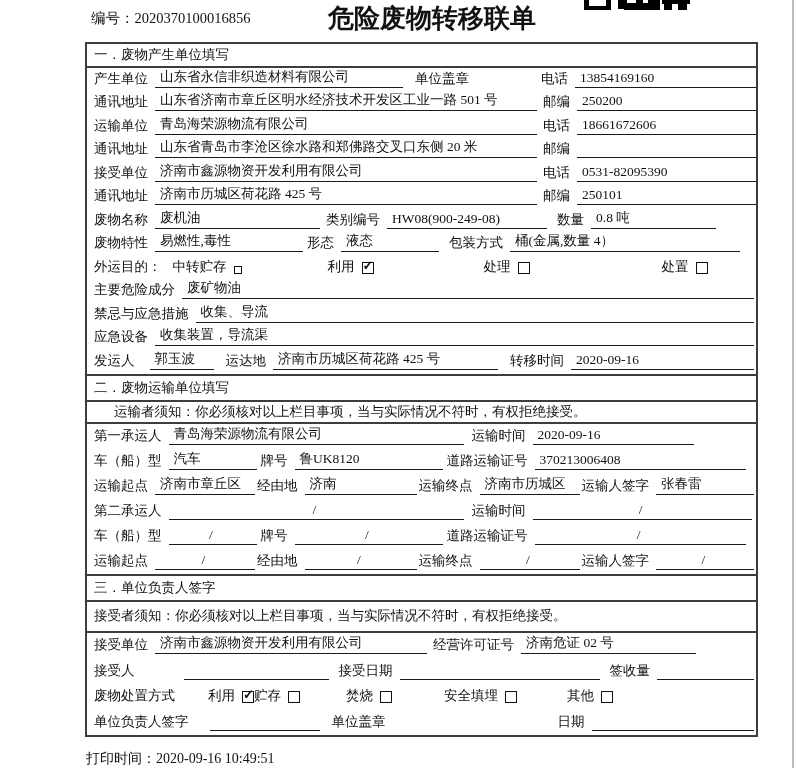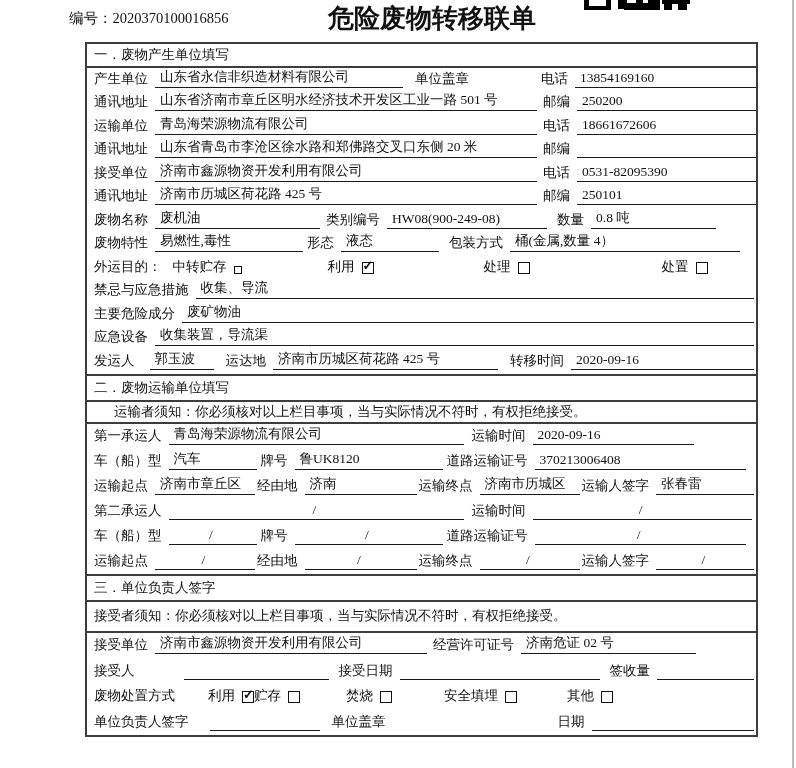--- a/index.html
+++ b/index.html
@@ -1,20 +1,20 @@
 <!DOCTYPE html>
 <html><head>
 <meta charset="utf-8">
 <style>
   html,body{margin:0;padding:0;background:#fff;}
   body{width:796px;height:768px;overflow:hidden;
        font-family:"Liberation Serif","DejaVu Serif",serif;color:#111;}
   .page{position:relative;width:796px;height:768px;background:#fff;}
   .page-edge{position:absolute;right:2px;top:0;width:2px;height:768px;background:#bdbdbd;}
-  .doc-number{position:absolute;left:69px;top:9px;font-size:14.5px;white-space:nowrap;}
+  .doc-number{position:absolute;left:91px;top:9px;font-size:14.5px;white-space:nowrap;}
   .doc-title{position:absolute;left:328px;top:1px;margin:0;font-size:26px;font-weight:bold;
              font-family:"Liberation Sans","DejaVu Sans",sans-serif;letter-spacing:0;white-space:nowrap;}
   .qr{position:absolute;left:584px;top:0;}
   .doc-table{position:absolute;left:85px;top:42px;width:673px;border:2px solid #3d3d3d;
              background:#fff;box-sizing:border-box;}
   .sec-header{font-family:"Liberation Sans","DejaVu Sans",sans-serif;font-weight:normal;
               font-size:13.5px;display:flex;align-items:center;padding-left:7px;box-sizing:border-box;}
   .sec0 .sec-header{height:24px;border-bottom:2px solid #3d3d3d;}
   .sec1 .sec-header,.sec2 .sec-header{height:28px;border-top:2px solid #3d3d3d;border-bottom:2px solid #3d3d3d;}
   .row{display:flex;align-items:flex-end;padding:0 0 4px 7px;box-sizing:border-box;font-size:13.5px;}
@@ -175,27 +175,27 @@
           <span class="lbl l0">外运目的：</span>
           <span class="txt c1">中转贮存</span>
           <span class="cb b1"></span>
           <span class="txt c2">利用</span>
           <span class="cb b2 checked"></span>
           <span class="txt c3">处理</span>
           <span class="cb b3"></span>
           <span class="txt c4">处置</span>
           <span class="cb b4"></span>
         </div>
+        <div class="row r9">
+          <span class="lbl l0">主要危险成分</span>
+          <span class="val v0">废矿物油</span>
+        </div>
         <div class="row r10">
           <span class="lbl l0">禁忌与应急措施</span>
           <span class="val v0">收集、导流</span>
-        </div>
-        <div class="row r9">
-          <span class="lbl l0">主要危险成分</span>
-          <span class="val v0">废矿物油</span>
         </div>
         <div class="row r11">
           <span class="lbl l0">应急设备</span>
           <span class="val v0">收集装置，导流渠</span>
         </div>
         <div class="row r12">
           <span class="lbl l0">发运人</span>
           <span class="val v0">郭玉波</span>
           <span class="lbl l1">运达地</span>
           <span class="val v1">济南市历城区荷花路 425 号</span>
@@ -292,15 +292,18 @@
         <div class="row r3">
           <span class="lbl l0">单位负责人签字</span>
           <span class="val v0"></span>
           <span class="txt t1">单位盖章</span>
           <span class="lbl l2">日期</span>
           <span class="val v2"></span>
         </div>
       </div>
     </div>
 
+  <div class="print-time">
+    <span>打印时间：</span><span>2020-09-16 10:49:51</span>
+  </div>
 
   <div class="page-edge"></div>
 </div>
 
 </body></html>

